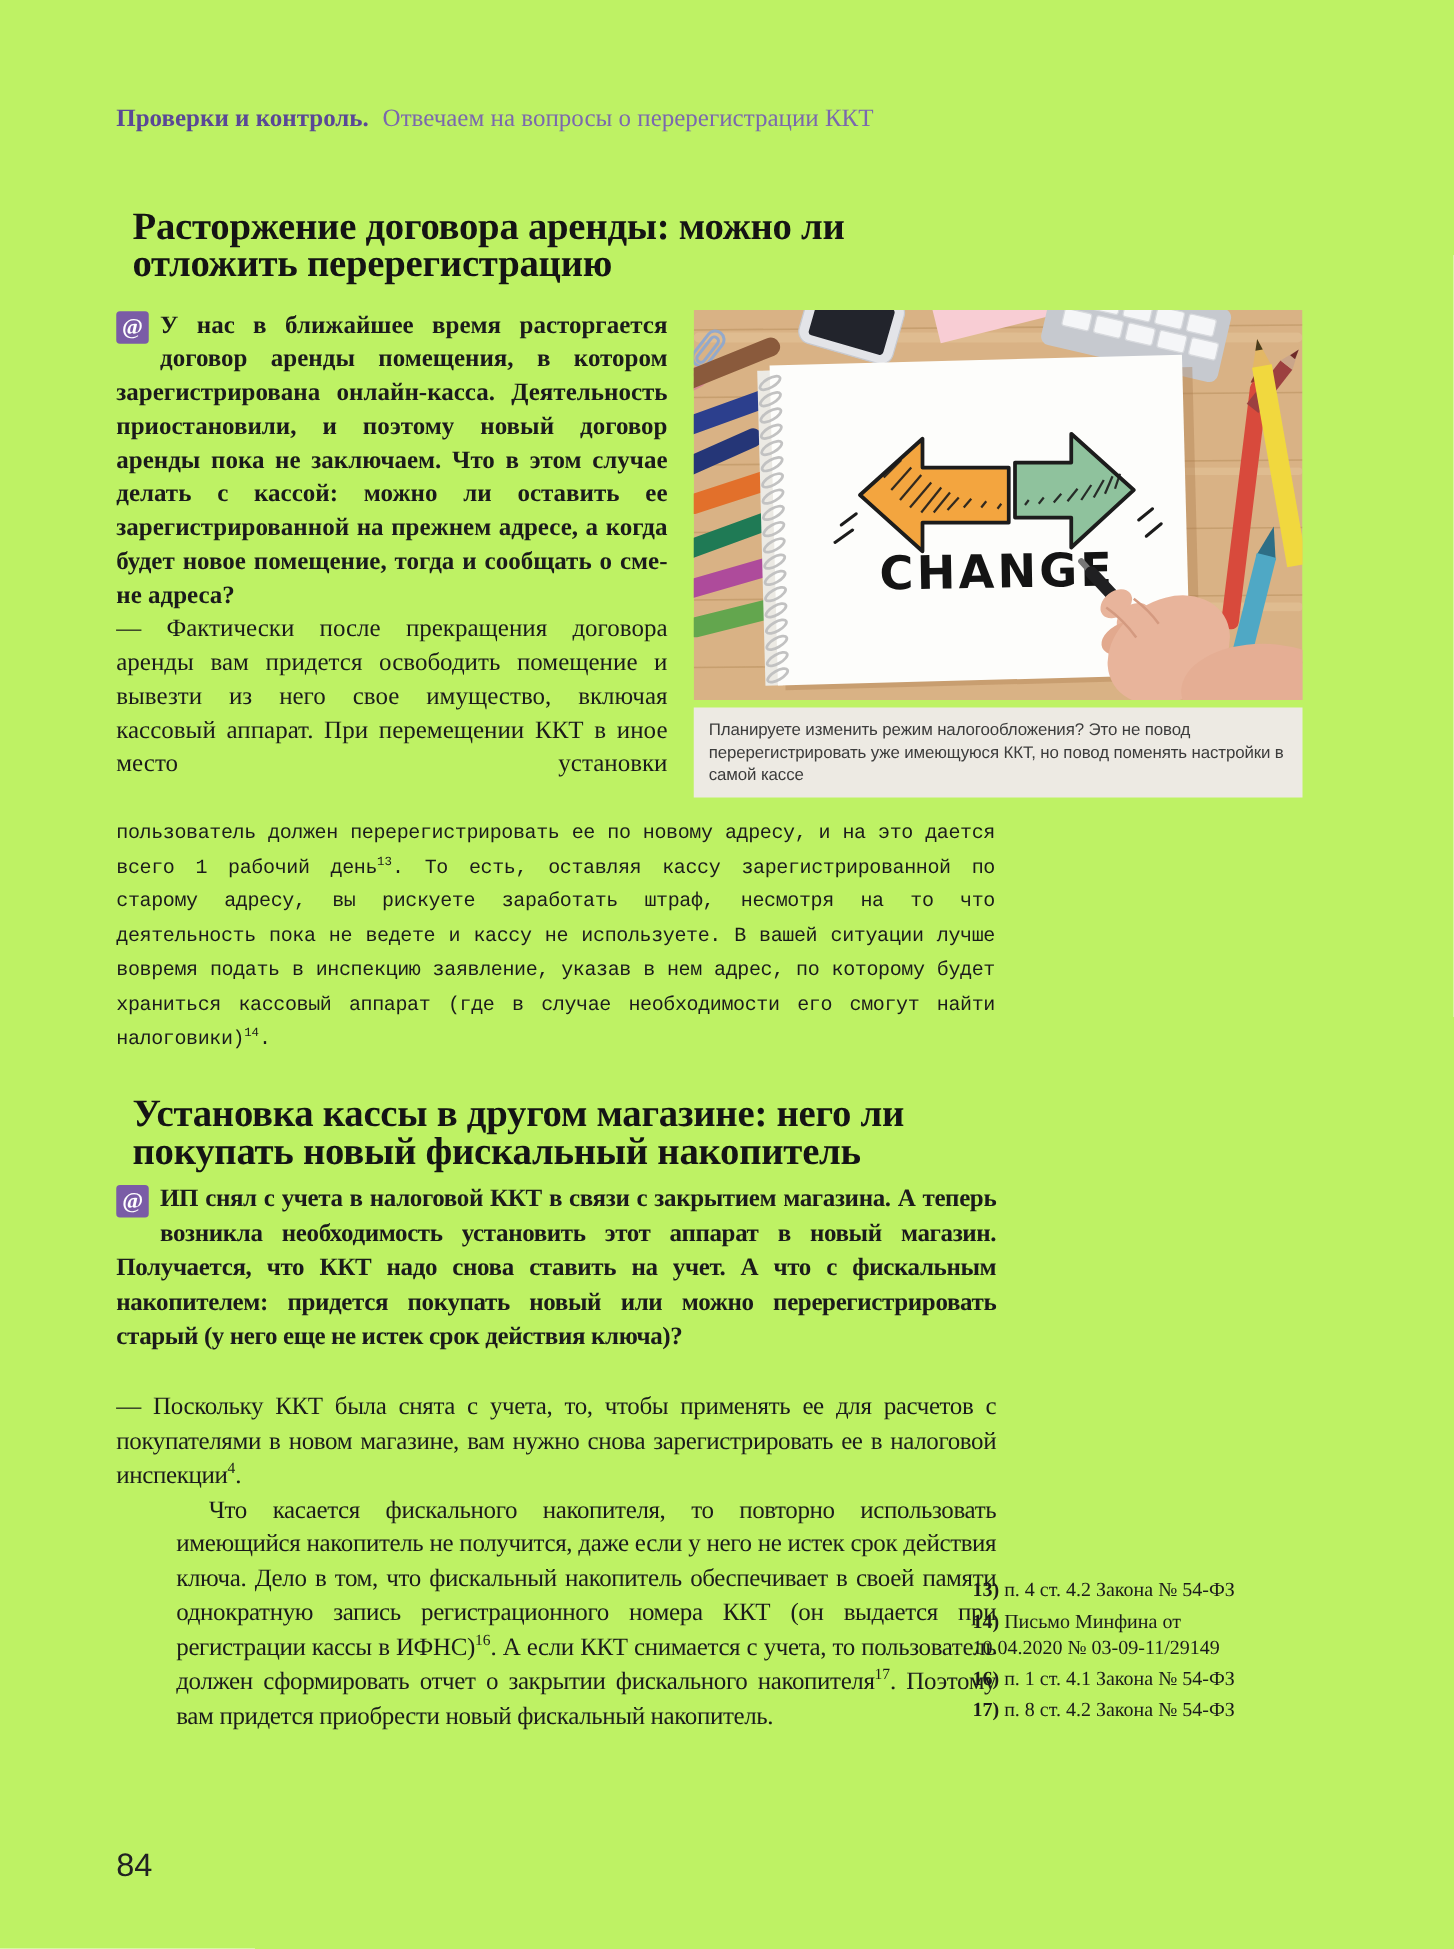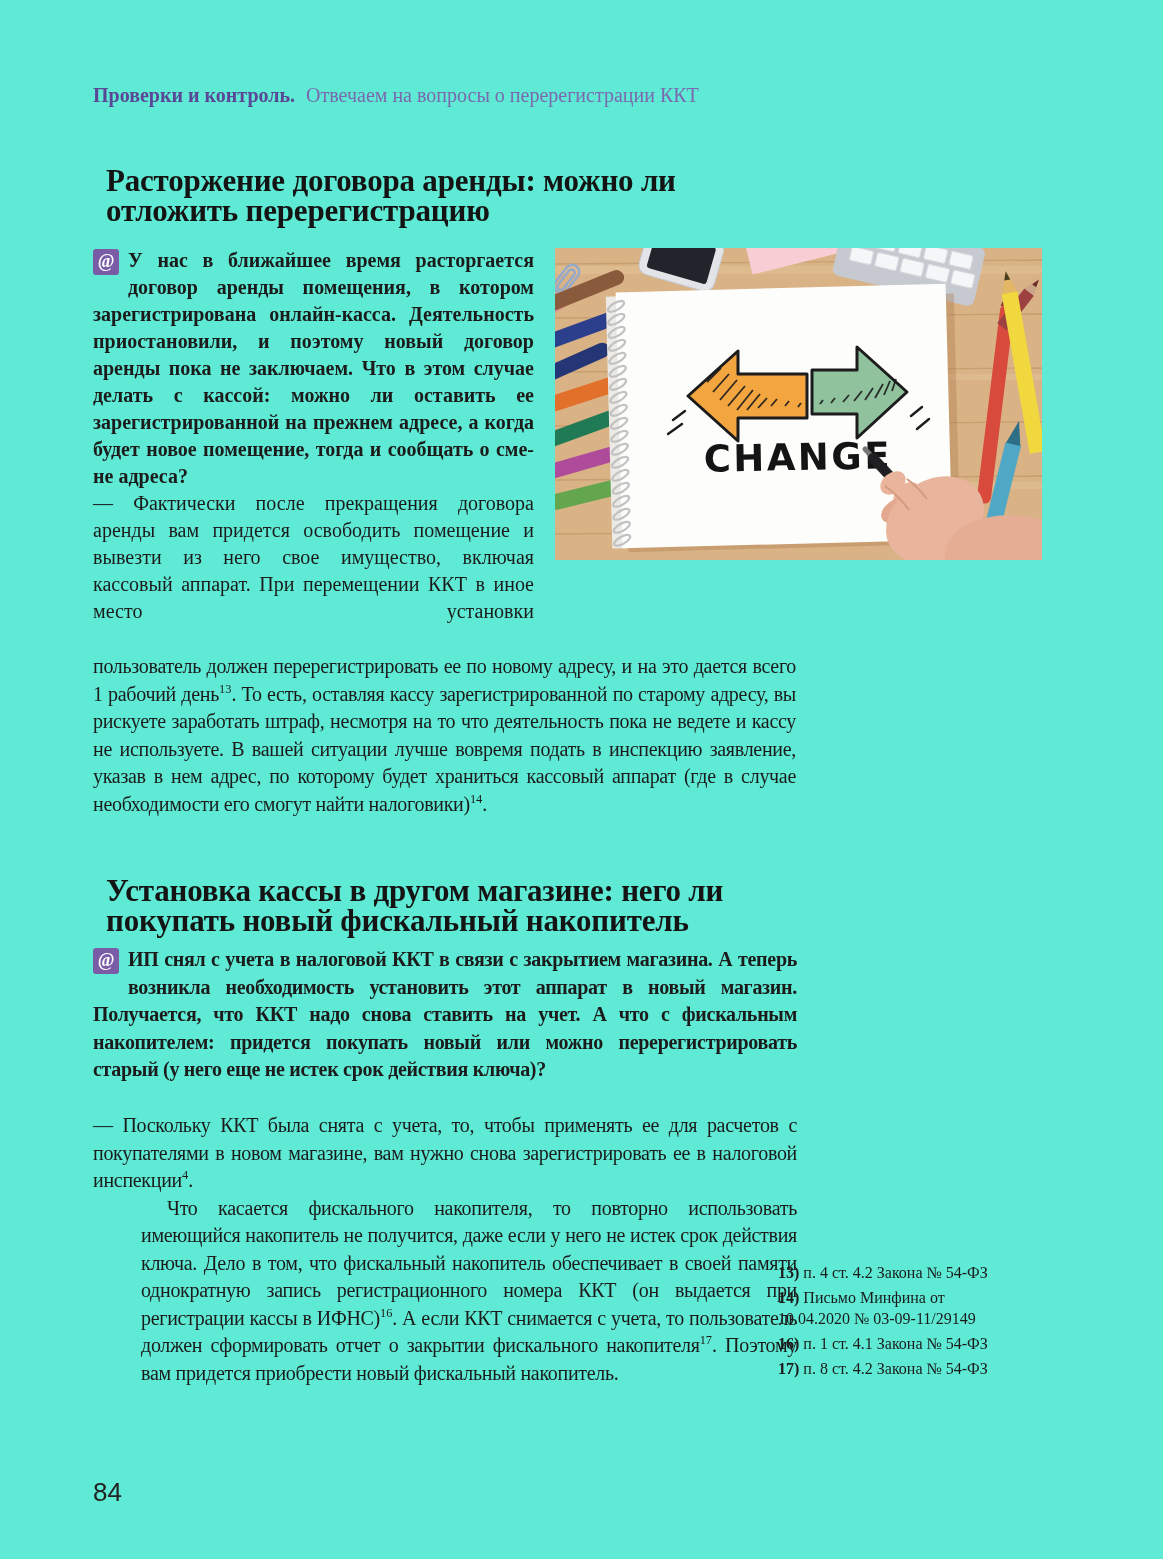--- a/index.html
+++ b/index.html
@@ -1,33 +1,33 @@
 <!DOCTYPE html>
 <html><head>
 <meta charset="utf-8">
 <style>
   * { margin:0; padding:0; box-sizing:border-box; }
   html,body { background:#ffffff; }
   .page {
-    position:relative; width:1163px; height:1559px; background:#5eead4;
+    position:relative; width:1163px; height:1559px; background:#bef264;
     font-family:"Liberation Serif","DejaVu Serif",serif; color:#1b1b1b; overflow:hidden;
   }
   .kicker { position:absolute; left:93px; top:84px; font-size:20px; white-space:nowrap; }
   .kicker .k-bold { font-weight:bold; color:#5a4896; }
   .kicker .k-rest { color:#7b68ae; margin-left:6px; }
 
   .h-title { position:absolute; left:106px; width:660px; font-size:31px; line-height:30px;
     font-weight:bold; letter-spacing:-0.2px; color:#141414; }
   #title1 { top:166px; }
   #title2 { top:876px; width:700px; }
 
   .textblock { position:absolute; left:93px; text-align:justify; hyphens:manual; }
   .q { font-weight:bold; }
   #qa1 { top:247px; width:441px; font-size:20px; line-height:27px; }
-  #answer1b { top:653px; width:703px; font-size:20px; line-height:27.5px; letter-spacing:-0.3px; }
+  #answer1b { top:653px; width:703px; font-size:16px; line-height:27.5px; letter-spacing:-0.3px;font-family:Liberation Mono, monospace; }
   #question2 { top:946px; width:704px; font-size:20px; line-height:27.5px; letter-spacing:-0.3px; }
   #answer2 { top:1112px; width:704px; font-size:20px; line-height:27.5px; letter-spacing:-0.3px; }
   .force-just { text-align-last:justify; }
   .indent { text-indent:26px;margin-left:48px; }
 
   .at-badge {
     float:left; width:26px; height:26px; margin:2px 9px 0 0;
     background:#7a5ca6; color:#fff; border-radius:3px;
     font-size:18px; line-height:25px; text-align:center; font-weight:bold;
   }
@@ -235,20 +235,21 @@
         <line x1="318" y1="210" x2="404" y2="302" stroke="#202022" stroke-width="10" stroke-linecap="round"></line>
         <ellipse cx="338" cy="235" rx="14" ry="10" fill="#e8b49b" transform="rotate(-38 338 235)"></ellipse>
         <ellipse cx="352" cy="247" rx="15" ry="11" fill="#e8b49b" transform="rotate(-38 352 247)"></ellipse>
         <ellipse cx="345" cy="262" rx="20" ry="12" fill="#e2a98e" transform="rotate(-25 345 262)"></ellipse>
         <ellipse cx="380" cy="272" rx="52" ry="40" fill="#e8b49b" transform="rotate(-32 380 272)"></ellipse>
         <ellipse cx="455" cy="305" rx="65" ry="38" fill="#e5ae94"></ellipse>
         <path d="M330,238 q14,10 24,24" fill="none" stroke="#d49a80" stroke-width="2"></path>
         <path d="M352,231 q12,9 20,20" fill="none" stroke="#d49a80" stroke-width="2"></path>
       </g>
     </svg>
+    <figcaption>Планируете изменить режим налогообложения? Это не повод перерегистри­ровать уже имеющуюся ККТ, но повод поменять настройки в самой кассе</figcaption>
   </figure>
 
   <h2 class="h-title" id="title2">Установка кассы в другом магазине: него ли покупать новый фискальный накопитель</h2>
 
   <div class="textblock q" id="question2">
     <span class="at-badge">@</span>
     <span>ИП снял с учета в налоговой ККТ в связи с закрытием мага­зина. А теперь возникла необходимость установить этот аппа­рат в новый магазин. Получается, что ККТ надо снова ставить на учет. А что с фискальным накопителем: придется покупать новый или можно перерегистрировать старый (у него еще не ис­тек срок действия ключа)?</span>
   </div>
 
   <div class="textblock" id="answer2">

